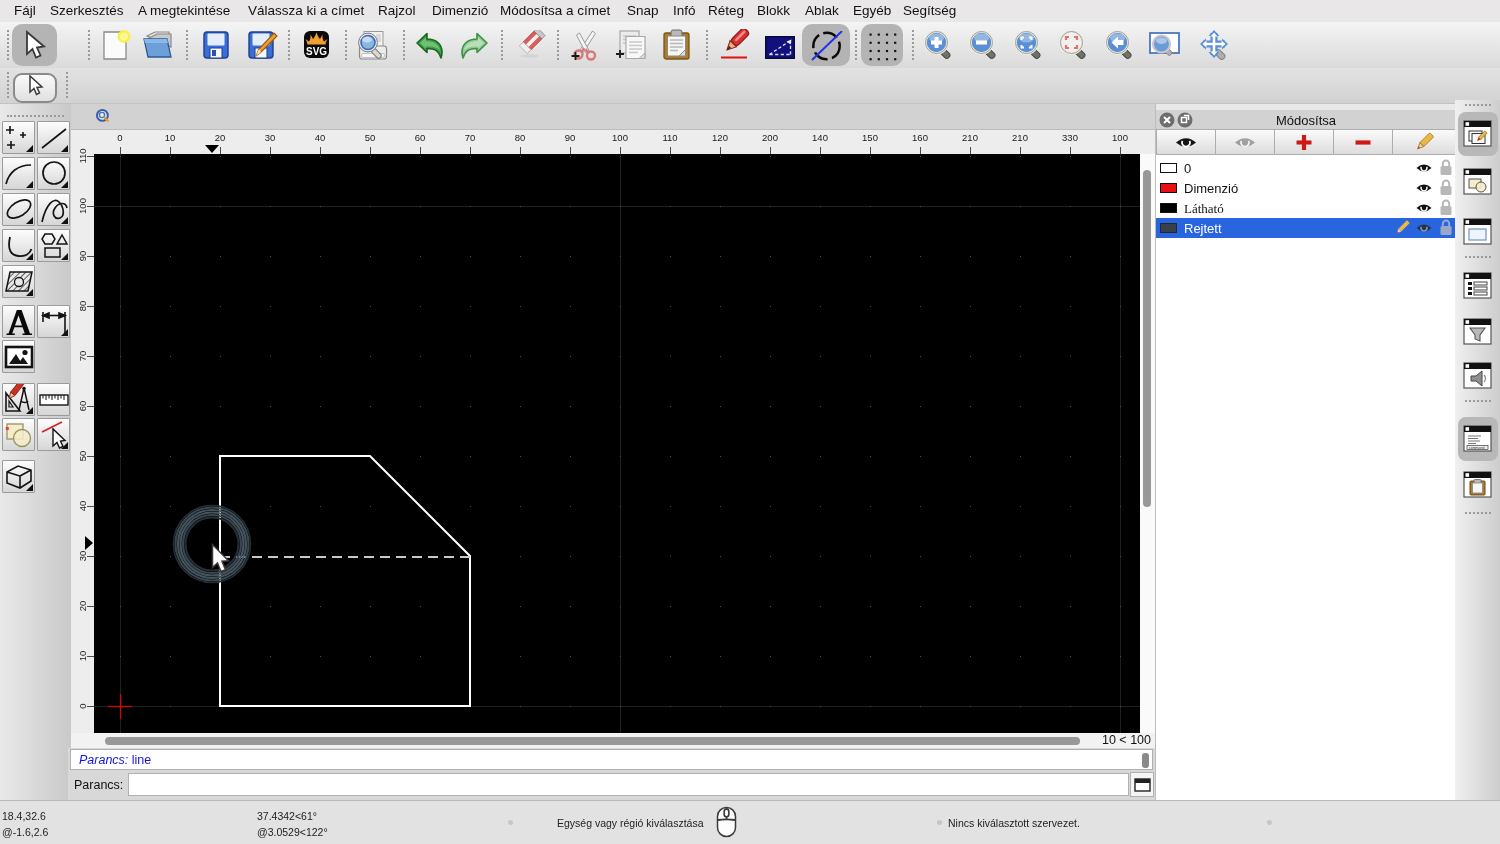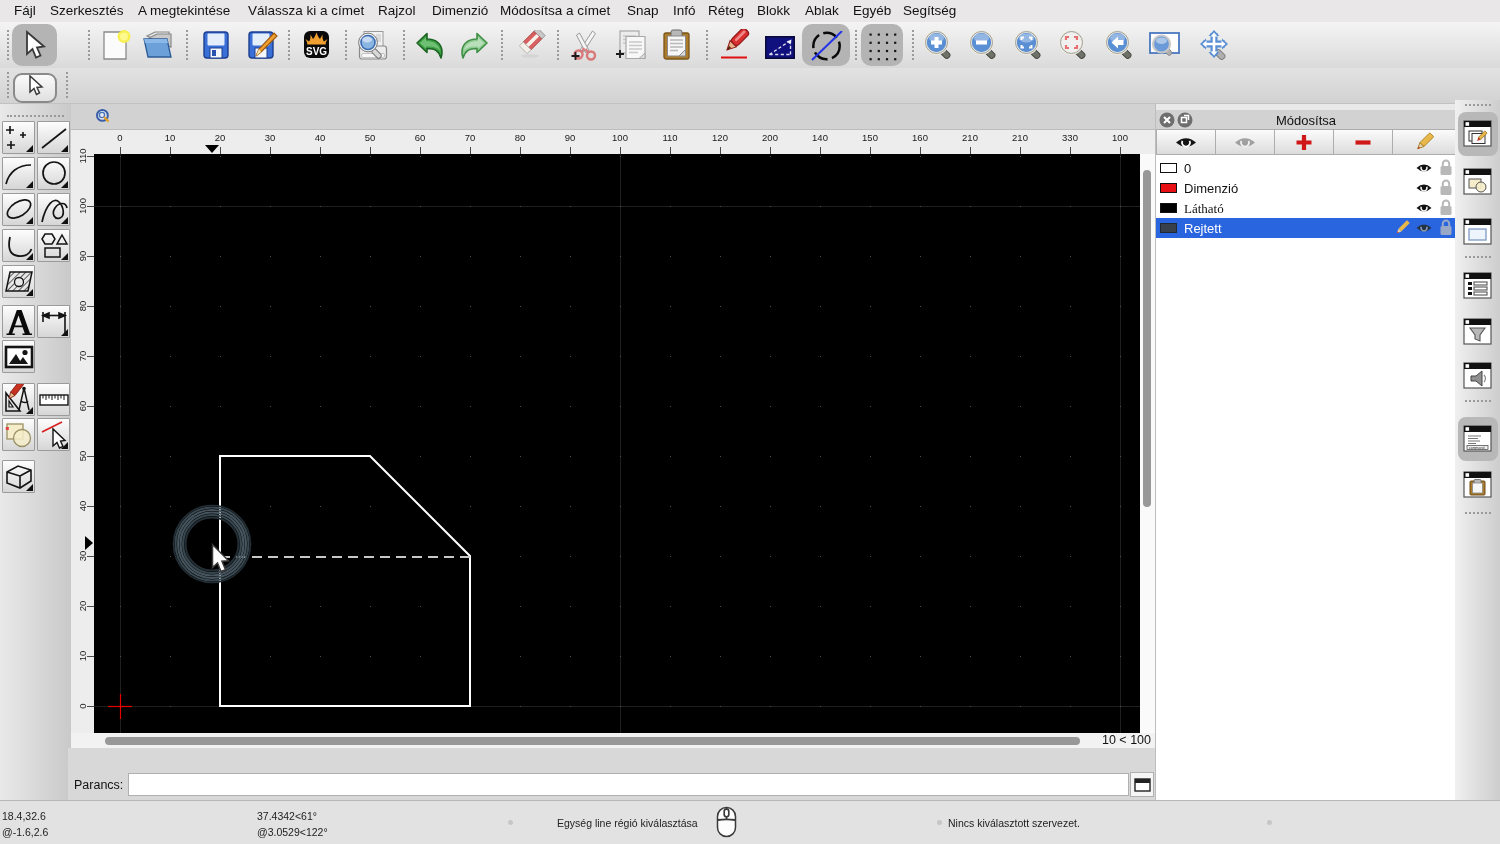--- a/index.html
+++ b/index.html
@@ -835,39 +835,40 @@
 
 <div id="vscroll">
       <div id="vthumb"></div>
     </div>
 <div id="hscrollrow">
       <div id="hthumb"></div>
       <div id="zoomtext">10 &lt; 100</div>
     </div>
 
 <div id="cmddock">
+  <div id="cmdhist"><i>Parancs:</i> line<div id="cmdhistsb"></div></div>
   <div id="cmdrow">
     <div id="cmdlabel">Parancs:</div>
     <div id="cmdinput"></div>
     <div id="cmdbtn">
           <svg width="22" height="23" style="position:absolute;left:0;top:1px">
       <rect x="4" y="5" width="15" height="12" fill="#fff" stroke="#222" stroke-width="1.4"></rect>
       <rect x="4" y="5" width="15" height="4" fill="#222"></rect>
     </svg>
         </div>
   </div>
 </div>
 
 <div id="statusbar">
   <div style="left:2px;top:9px">18.4,32.6</div>
   <div style="left:2px;top:25px">@-1.6,2.6</div>
   <div style="left:257px;top:9px">37.4342&lt;61°</div>
   <div style="left:257px;top:25px">@3.0529&lt;122°</div>
   <div style="left:508px;top:19px;width:5px;height:5px;border-radius:3px;background:#c6c6c6"></div>
-  <div style="left:557px;top:16px">Egység line régió kiválasztása</div>
+  <div style="left:557px;top:16px">Egység vagy régió kiválasztása</div>
   <div class="ticon" id="mouseicon" style="left:716px;top:5px"><svg width="22" height="32">
     <rect x="1.5" y="1.5" width="18" height="29" rx="9" fill="#fdfdfd" stroke="#3a3a3a" stroke-width="1.5"></rect>
     <path d="M2 14 Q10.5 12.6 19 14" fill="none" stroke="#3a3a3a" stroke-width="1.8"></path>
     <rect x="8.2" y="3.2" width="4.6" height="7.6" rx="2.2" fill="#fff" stroke="#3a3a3a" stroke-width="1.7"></rect>
     <path d="M10.5 1.5 V3.2 M10.5 10.8 V13" stroke="#3a3a3a" stroke-width="1.7"></path>
   </svg></div>
   <div style="left:937px;top:19px;width:5px;height:5px;border-radius:3px;background:#c6c6c6"></div>
   <div style="left:948px;top:16px">Nincs kiválasztott szervezet.</div>
   <div style="left:1267px;top:19px;width:5px;height:5px;border-radius:3px;background:#c6c6c6"></div>
 </div>

